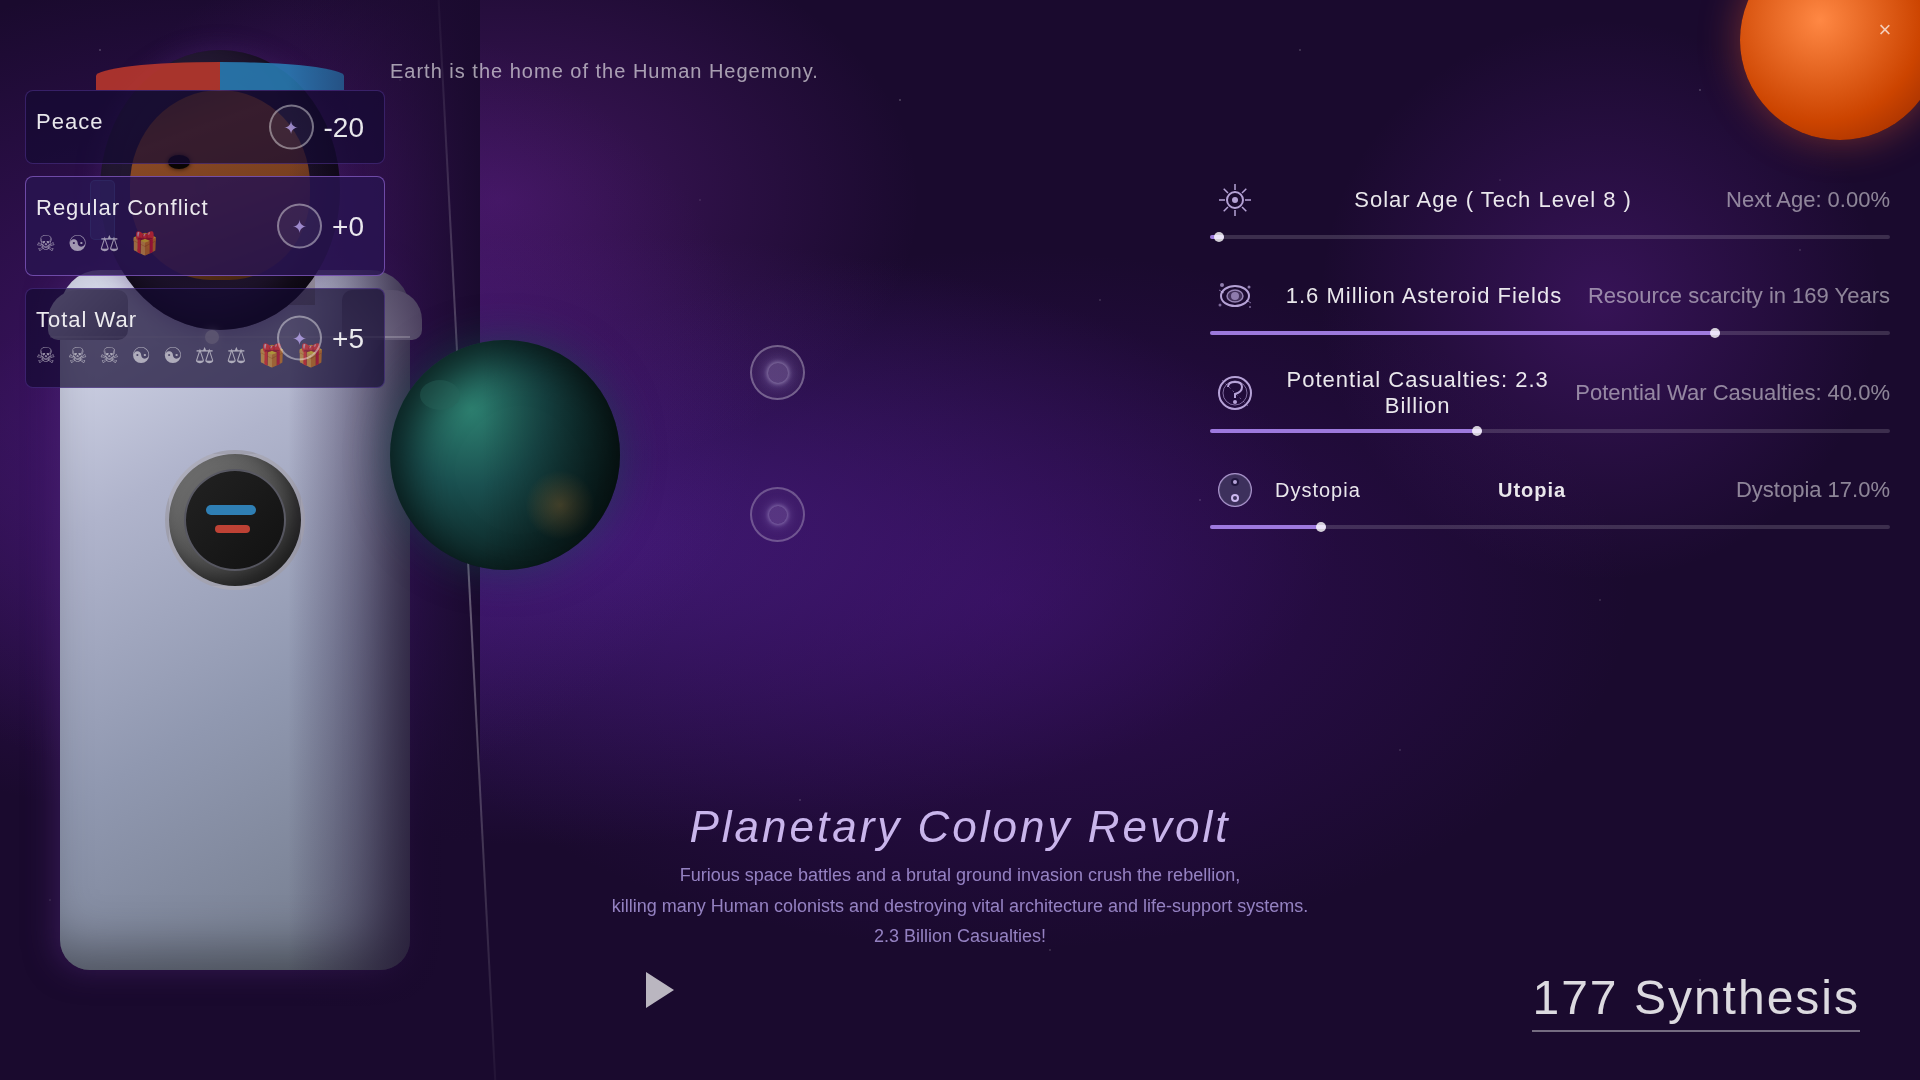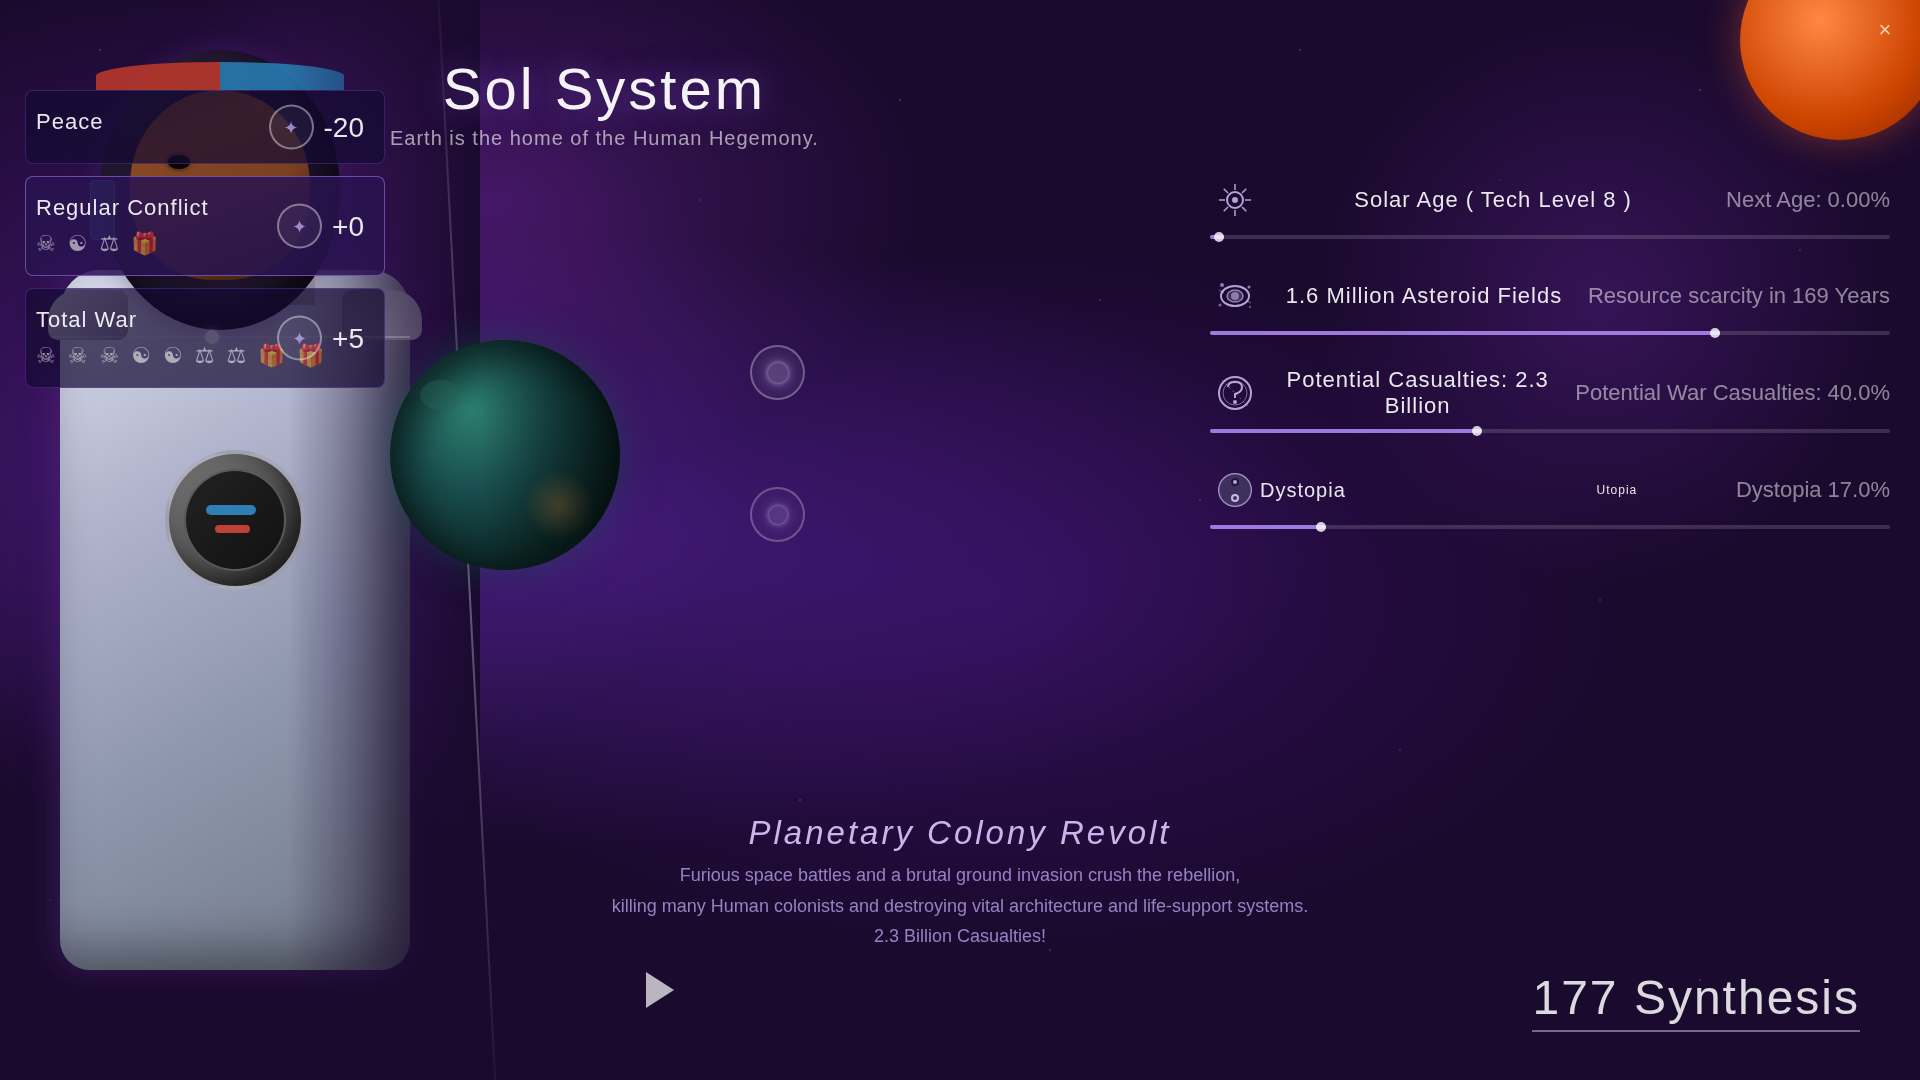--- a/index.html
+++ b/index.html
@@ -243,20 +243,21 @@
     }
 
     .stat-row {
       margin-bottom: 32px;
     }
 
     .stat-header {
       display: flex;
       align-items: center;
       margin-bottom: 10px;
+      gap: 15px;
     }
 
     .stat-icon-area {
       width: 50px;
       height: 50px;
       display: flex;
       align-items: center;
       justify-content: center;
       font-size: 32px;
       color: rgba(220,210,255,0.8);
@@ -313,21 +314,21 @@
     
     .bottom-section {
       position: absolute;
       bottom: 120px;
       left: 200px;
       right: 200px;
       text-align: center;
     }
 
     .event-title {
-      font-size: 33px;
+      font-size: 44px;
       color: rgba(220,200,255,0.9);
       font-weight: 300;
       letter-spacing: 3px;
       font-style: italic;
     }
 
     .event-description {
       font-size: 18px;
       color: rgba(200,180,255,0.7);
       line-height: 1.7;
@@ -484,21 +485,20 @@
 </div>
 
 <div style="position:absolute; left:0; top:0; width:100%; height:100%; pointer-events:none; overflow:hidden;">
   <div style="position:absolute; left:435px; top:-50px; width:2px; height:1200px;
               background: linear-gradient(to bottom, transparent, rgba(255,255,255,0.35), transparent);
               transform: rotate(-3deg); transform-origin: top center;">
   </div>
 </div>
 
 <div class="sol-header">
-  <div class="sol-title">Sol System</div>
   <div class="sol-subtitle">Earth is the home of the Human Hegemony.</div>
 </div>
 
 <div class="war-panel">
 
   <div class="war-option">
     <div class="war-option-title">Peace</div>
     <div class="war-score">
       <div class="score-dots"></div>
       <span class="score-value">-20</span>
@@ -653,21 +653,21 @@
           <path d="M21 5 A16 16 0 0 1 21 37 A8 8 0 0 1 21 5 Z" fill="rgba(220,200,255,0.8)"></path>
           <path d="M21 5 A16 16 0 0 0 21 37 A8 8 0 0 0 21 5 Z" fill="rgba(30,20,60,0.8)" stroke="rgba(220,200,255,0.5)" stroke-width="0.5"></path>
           <circle cx="21" cy="13" r="4" fill="rgba(30,20,60,0.9)"></circle>
           <circle cx="21" cy="29" r="4" fill="rgba(220,200,255,0.9)"></circle>
           <circle cx="21" cy="13" r="2" fill="rgba(220,200,255,0.8)"></circle>
           <circle cx="21" cy="29" r="2" fill="rgba(30,20,60,0.8)"></circle>
         </svg>
       </div>
       <div style="flex:1; display:flex; justify-content: space-between; align-items:center;">
         <div class="stat-name" style="text-align:left; font-size:20px;">Dystopia</div>
-        <div class="stat-name" style="text-align:center; font-size:12px;">Utopia</div>
+        <div class="stat-name" style="text-align:left; font-size:20px;font-weight:bold;">Utopia</div>
       </div>
       <div class="stat-detail">Dystopia 17.0%</div>
     </div>
     <div class="stat-bar-container">
       <div class="stat-bar">
         <div class="stat-bar-fill bar-dystopia" style="width:17%;">
           <div class="stat-bar-marker"></div>
         </div>
       </div>
     </div>

